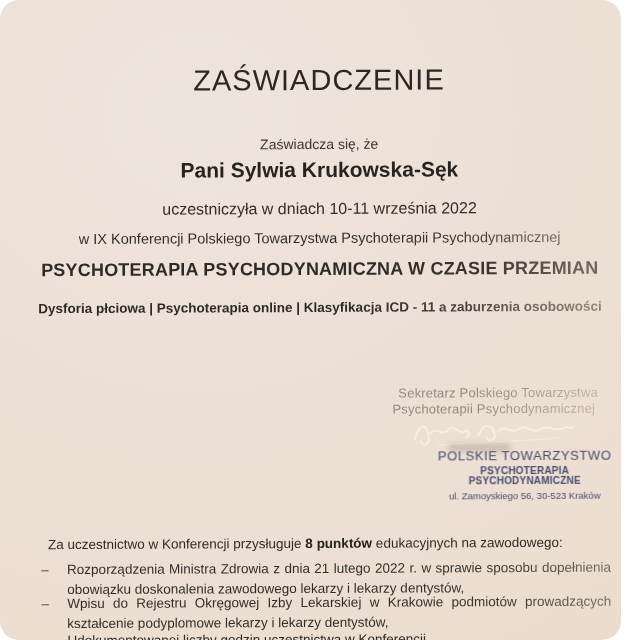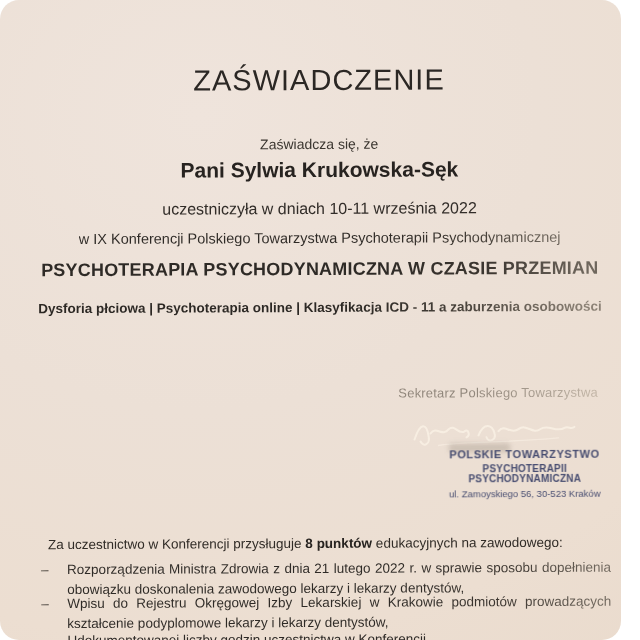--- a/index.html
+++ b/index.html
@@ -40,21 +40,21 @@
     background:linear-gradient(90deg,#8f857a 35%,#a89d90 70%,#c2b5a6 100%);
     -webkit-background-clip:text;background-clip:text;color:transparent;white-space:nowrap;}
   .role1{top:0px;}
   .role2{top:16px;left:2px;}
   .sig-svg{position:absolute;left:18px;top:26px;}
   .smudge{position:absolute;left:58px;top:58px;width:62px;height:9px;
     background:rgba(135,122,108,.30);filter:blur(2.5px);border-radius:4px;}
 
   .stamp{position:absolute;left:36px;top:64px;width:196px;text-align:center;
     color:#3b4269;filter:blur(.3px);opacity:.93;line-height:1;}
-  .stamp .s1{font-size:11px;font-weight:700;letter-spacing:.6px;margin:0 0 4px 0;}
+  .stamp .s1{font-size:13px;font-weight:400;letter-spacing:.6px;margin:0 0 4px 0;}
   .stamp .s2{font-size:10px;font-weight:700;letter-spacing:.2px;margin:0 0 5px 0;}
   .stamp .s3{font-size:9.5px;margin:0 0 4px 0;}
   .stamp .s4{font-size:10px;margin:0 0 4px 0;}
   .stamp .s5{font-size:10.5px;font-weight:700;text-decoration:underline;margin:0;}
 
   
   .points{left:47px;top:536px;width:570px;font-size:13.5px;color:#312c27;}
   .points b{color:#272320;text-align:right;}
   .bullet{left:38px;width:572px;font-size:13.5px;line-height:20px;}
   .b1{top:559px;}
@@ -84,34 +84,35 @@
     <div class="abs center conf-title">
       <span class="fade-soft">PSYCHOTERAPIA PSYCHODYNAMICZNA W CZASIE PRZEMIAN</span>
     </div>
 
     <div class="abs center topics">
       <span class="fade">Dysforia płciowa | Psychoterapia online | Klasyfikacja ICD - 11 a zaburzenia osobowości</span>
     </div>
 
     <div class="abs sig-block">
       <div class="role role1">Sekretarz Polskiego Towarzystwa</div>
+      <div class="role role2">Psychoterapii Psychodynamicznej</div>
 
       <svg class="sig-svg" width="170" height="40" viewBox="0 0 170 40">
         <g fill="none" stroke="#f9f0e4" stroke-width="2" stroke-linecap="round" opacity="0.9">
           <path d="M6 28 C 12 10, 18 12, 20 24 C 22 33, 15 36, 12 30 M22 22 C 28 14, 34 26, 40 18 C 46 12, 50 24, 56 20 C 60 17, 62 24, 58 26"></path>
           <path d="M70 24 C 76 10, 84 14, 86 22 C 88 29, 80 32, 78 26 M90 20 C 96 12, 102 24, 110 18 C 118 12, 124 24, 132 18 C 140 13, 148 22, 156 17 C 160 15, 163 19, 166 16"></path>
           <path d="M30 34 C 55 30, 95 32, 150 27" stroke-width="1.4" opacity="0.7"></path>
         </g>
       </svg>
 
       <div class="smudge"></div>
 
       <div class="stamp">
         <div class="s1">POLSKIE TOWARZYSTWO</div>
-        <div class="s2">PSYCHOTERAPII PSYCHODYNAMICZNA</div>
+        <div class="s2">PSYCHOTERAPIA PSYCHODYNAMICZNE</div>
         <div class="s3">ul. Zamoyskiego 56, 30-523 Kraków</div>
       </div>
     </div>
 
     <div class="abs points">
       <span>Za uczestnictwo w Konferencji przysługuje </span><b>8 punktów</b><span> edukacyjnych na zawodowego:</span>
     </div>
 
     <div class="abs bullet b1">
       <span class="marker">–</span>

